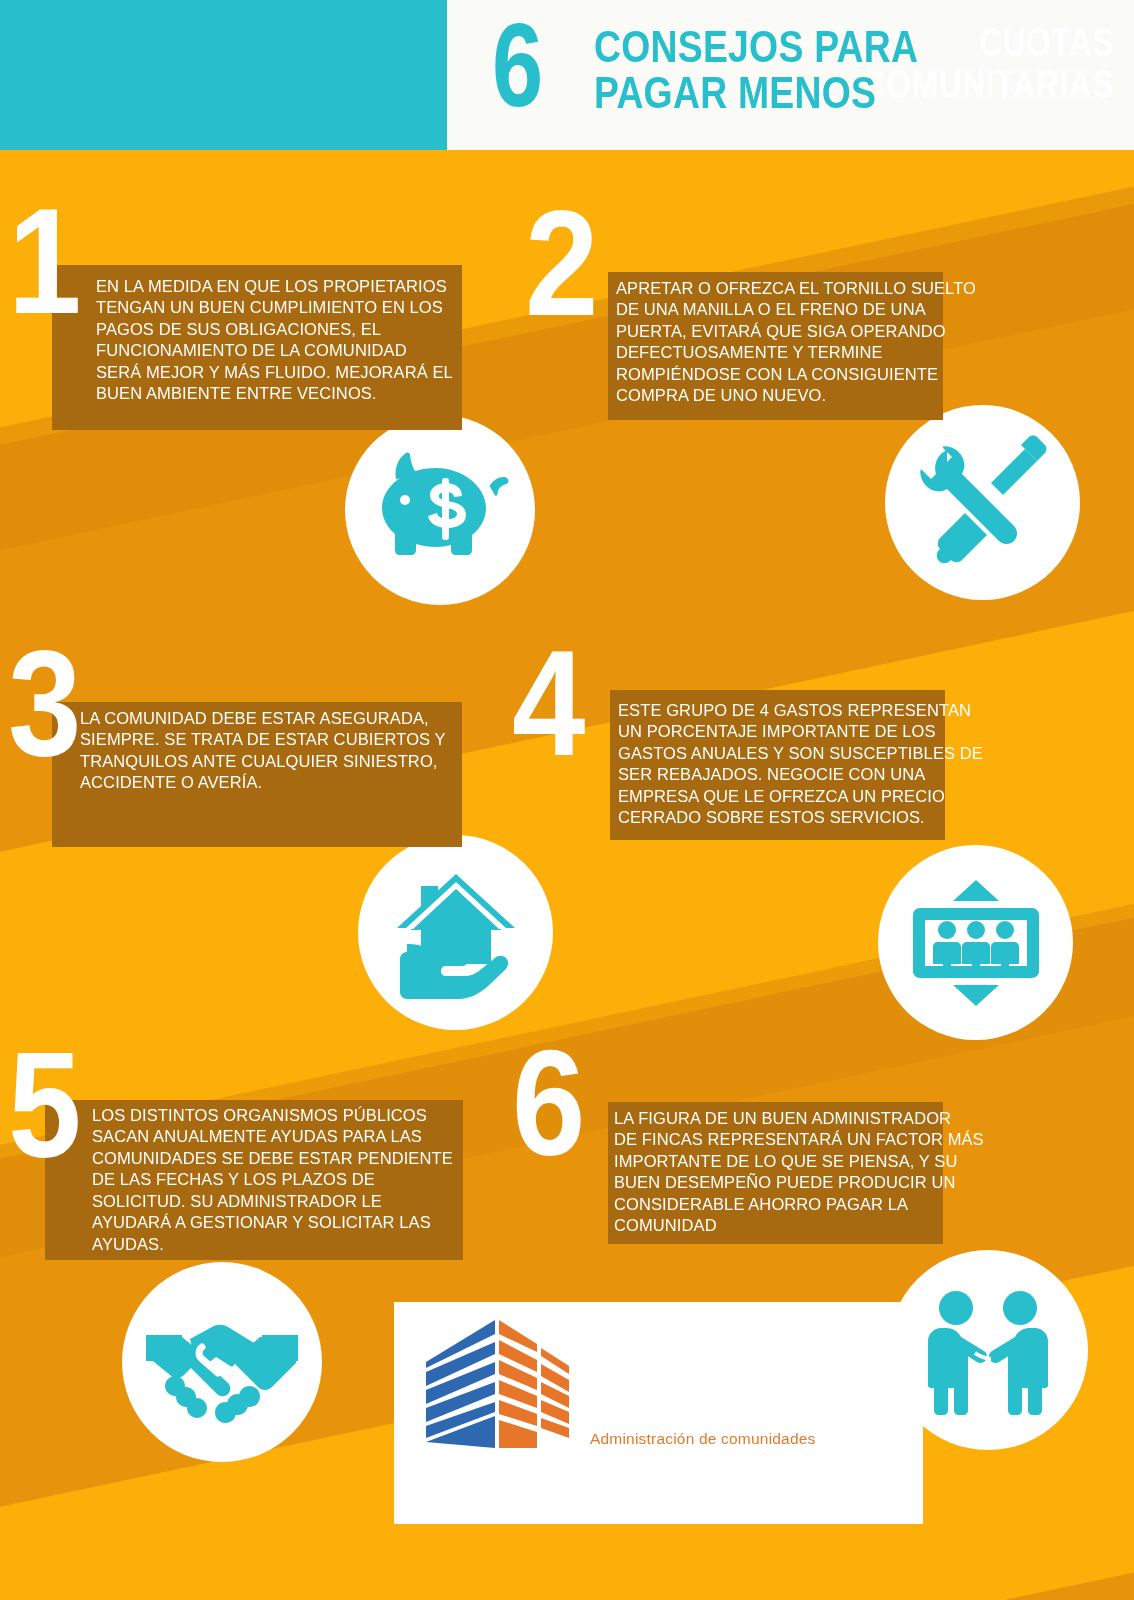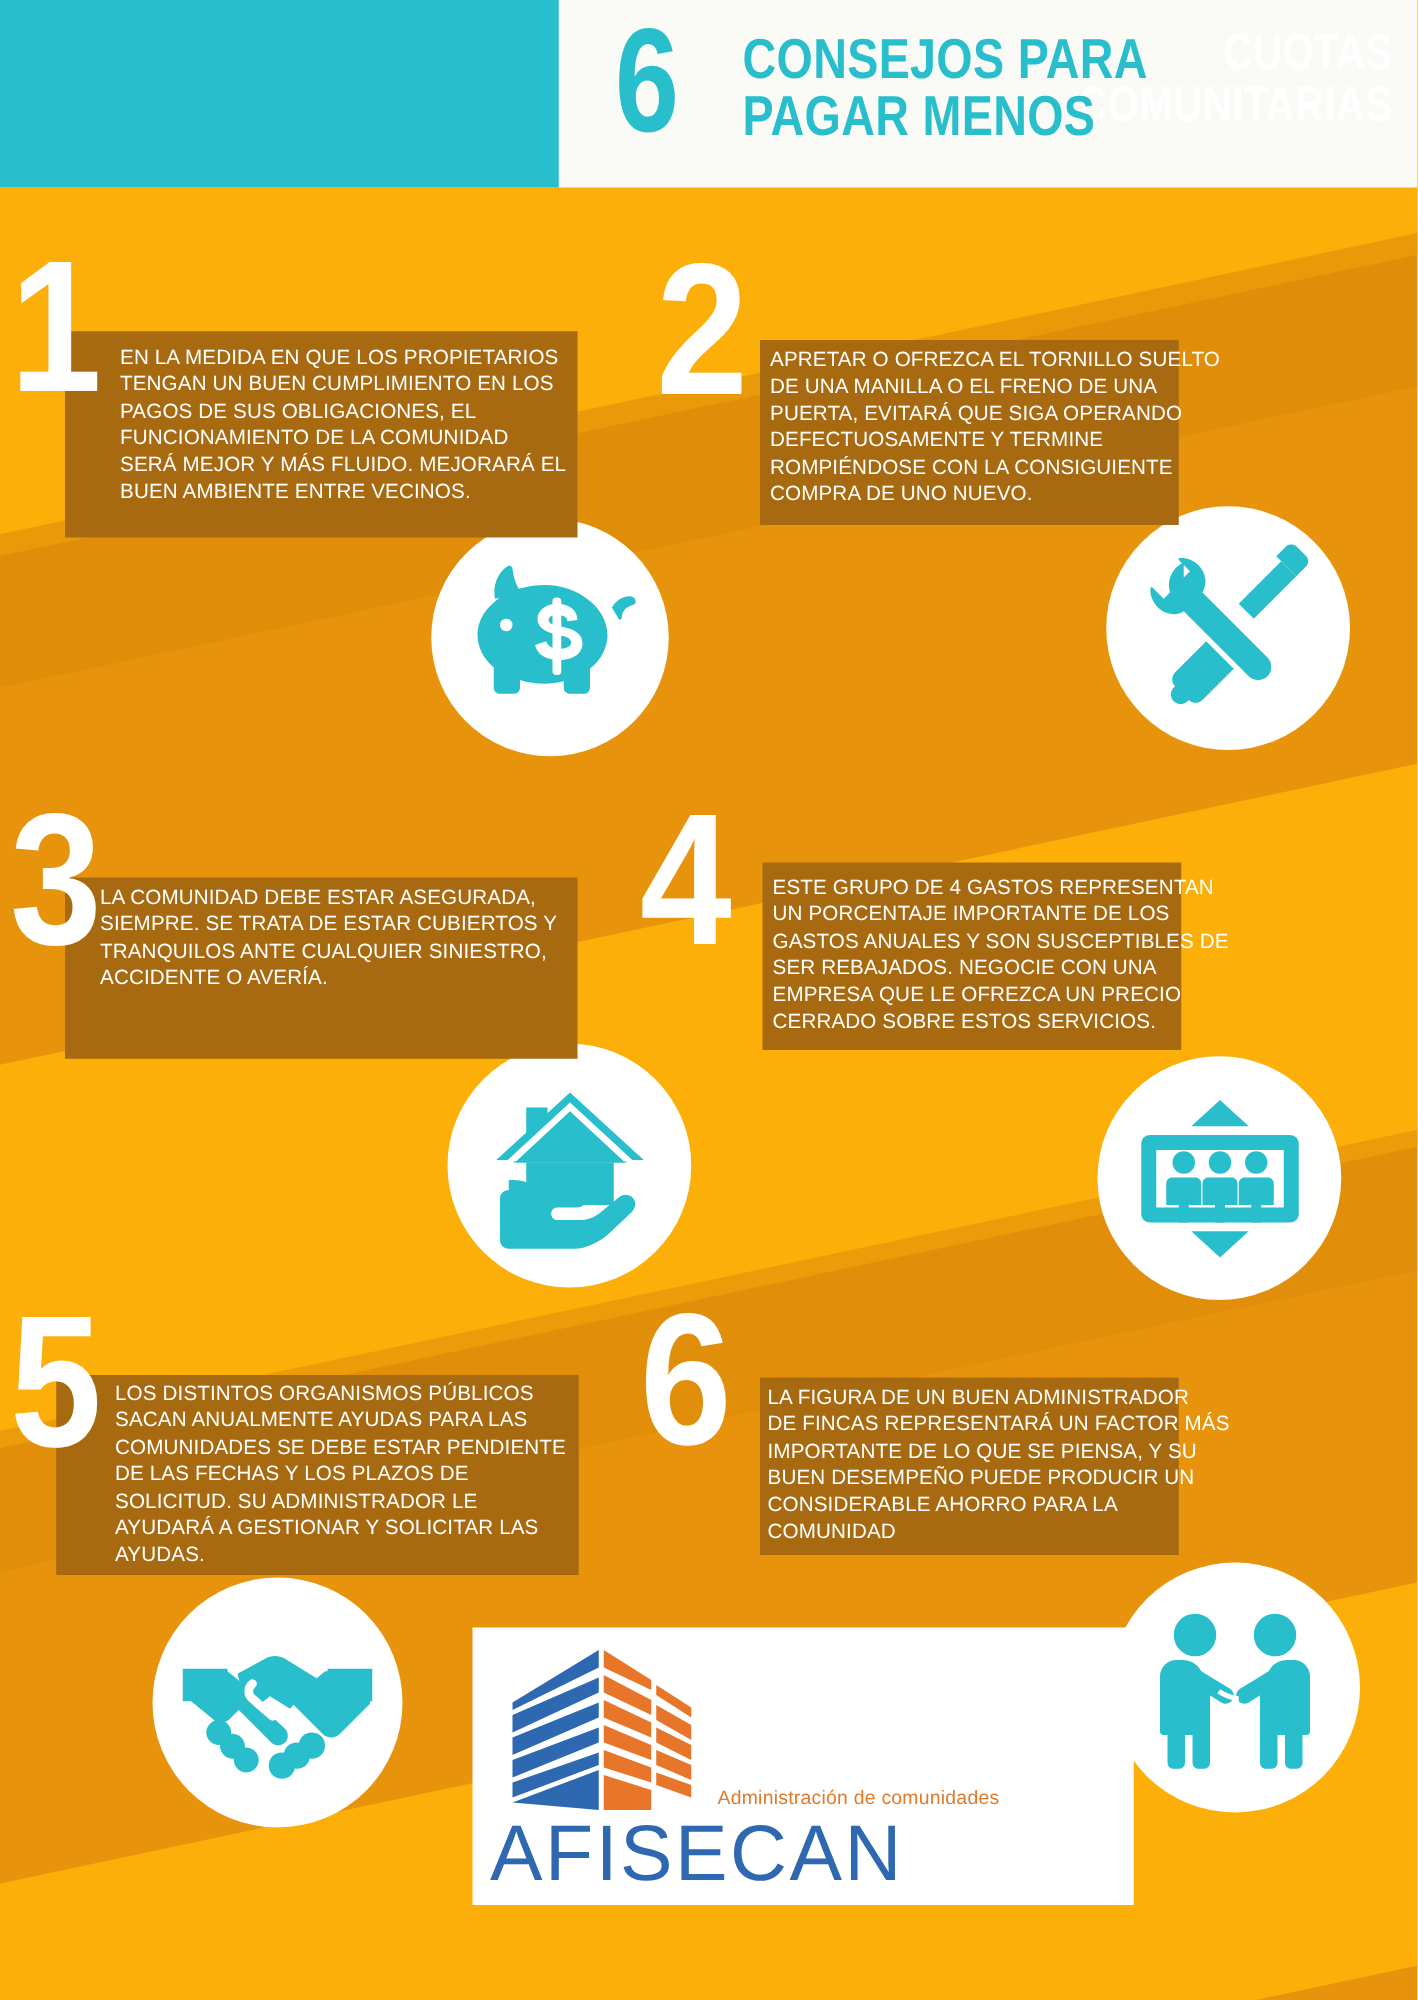--- a/index.html
+++ b/index.html
@@ -105,21 +105,21 @@
     z-index:8;
     display:flex;
     align-items:center;
     justify-content:center;
   }
   .icon-circle svg{ display:block; }
 
   
   #logo-box{
     position:absolute;
-    left:378px; top:1302px;
+    left:394px; top:1302px;
     width:529px; height:222px;
     background:#FFFFFF;
     z-index:30;
   }
   #logo-mark{ position:absolute; left:24px; top:14px; }
   #logo-tag{
     position:absolute; left:196px; top:128px;
     color:#E07B2B;
     font-size:15.5px;
     letter-spacing:0.2px;
@@ -299,21 +299,21 @@
   </div>
 
   <div class="tip">
     <div class="tip-num" style="left:512px; top:1040px;">6</div>
     <div class="tip-box" style="left:608px; top:1102px; width:335px; height:142px;"></div>
 
     <div class="tip-body" style="left:614px; top:1108px; width:375px;">LA FIGURA DE UN BUEN ADMINISTRADOR
 DE FINCAS REPRESENTARÁ UN FACTOR  MÁS
 IMPORTANTE DE LO QUE SE PIENSA,  Y SU
 BUEN DESEMPEÑO PUEDE PRODUCIR UN
-CONSIDERABLE AHORRO PARA LA
+CONSIDERABLE AHORRO PAGAR LA
 COMUNIDAD</div>
   </div>
   <div class="icon-circle" style="left:888px; top:1250px; width:200px; height:200px;">
     <svg width="150" height="150" viewBox="0 0 150 150" aria-hidden="true">
       <g fill="#29BECB">
 
         <circle cx="43" cy="33" r="17"></circle>
         <path d="M28 53c-7 0-13 6-13 13v44c0 2 1 3 3 3h3v22c0 3 2 5 5 5h4c3 0 5-2 5-5v-22h6v22c0 3 2 5 5 5h4c3 0 5-2 5-5V76l-7-14c-3-6-9-9-15-9H28z"></path>
         <path d="M48 62l23 14c3 2 4 6 2 9-2 3-6 4-9 2L42 73l6-11z"></path>
 
@@ -347,16 +347,15 @@
           <path d="M123 66l28 14v12l-28-14V66z"></path>
           <path d="M81 64l38 16v12L81 78V64z"></path>
           <path d="M123 84l28 12v12l-28-12V84z"></path>
           <path d="M81 84l38 14v12L81 98V84z"></path>
           <path d="M123 102l28 10v10l-28-10v-10z"></path>
           <path d="M81 104l38 12v16L81 132v-28z"></path>
         </g>
       </svg>
     </div>
     <div id="logo-tag">Administración de comunidades</div>
-    <div id="logo-word">AFISECAN</div>
   </div>
 
 </div>
 
 </body></html>

